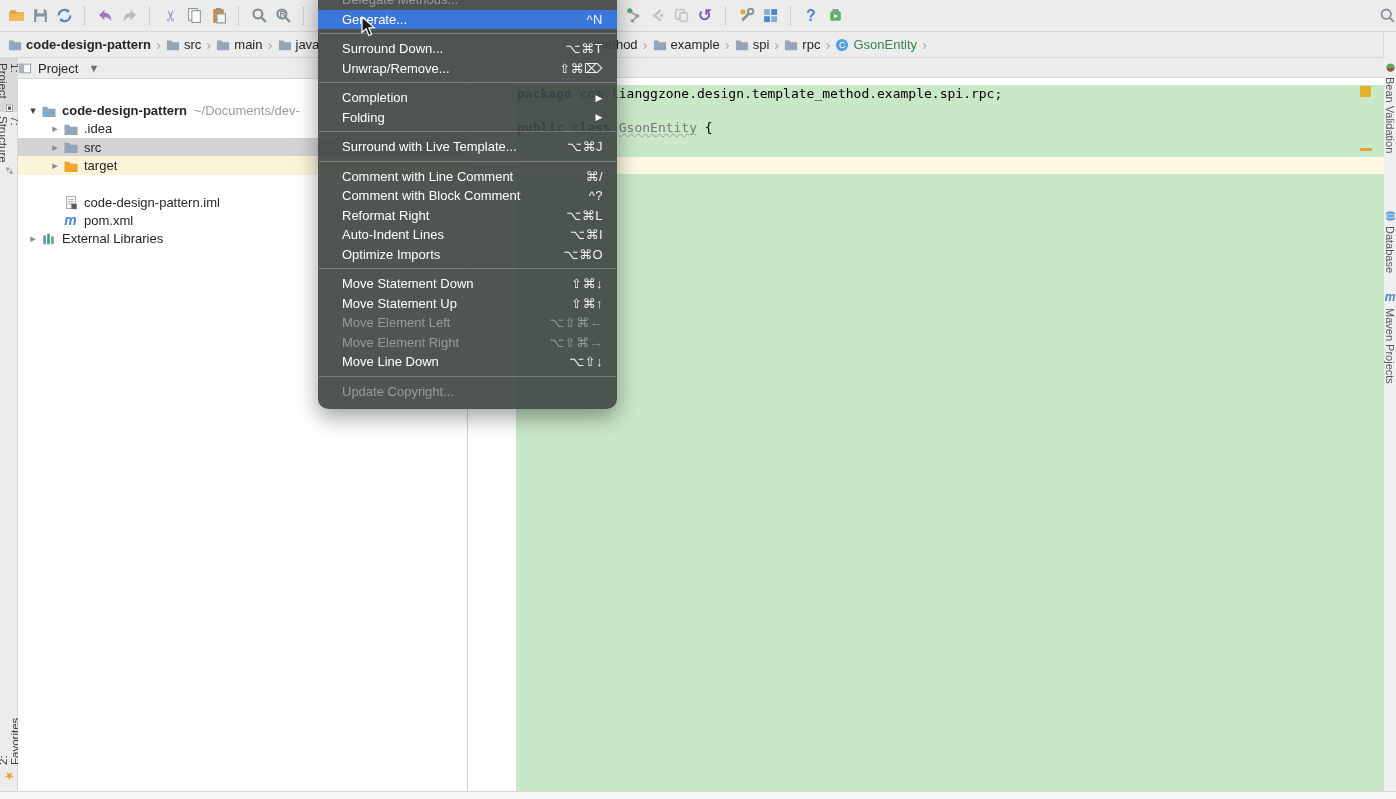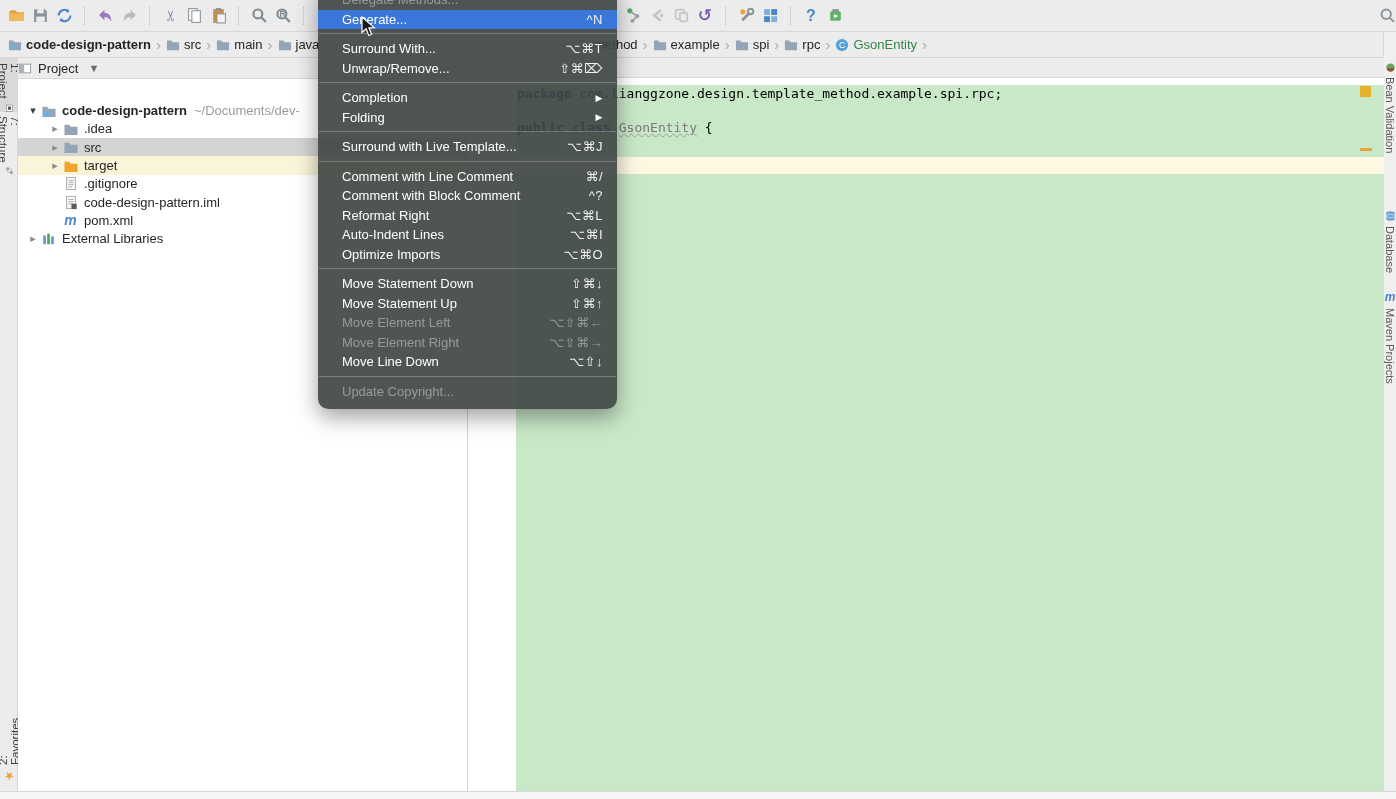--- a/index.html
+++ b/index.html
@@ -374,30 +374,20 @@
       </div>
       <div class="trow current ind1" style="top:77.4px;">
         <span class="arr">▸</span>
         <span class="nicon">
             <svg width="16" height="14" viewBox="0 0 16 15">
               <path d="M1 3 h5 l1.5 2 H15 v9 H1z" fill="#efa42e"></path>
             </svg>
           </span>
         <span class="tlabel">target</span>
       </div>
-      <div class="trow ind1" style="top:95.7px;">
-        <span class="arr"> </span>
-        <span class="nicon">
-            <svg width="14" height="15" viewBox="0 0 16 16">
-              <rect x="3" y="1" width="10" height="14" fill="#fafafa" stroke="#9aa0a6"></rect>
-              <path d="M5 4.5 h6 M5 7 h6 M5 9.5 h6 M5 12 h4" stroke="#9aa0a6" fill="none"></path>
-            </svg>
-          </span>
-        <span class="tlabel">.gitignore</span>
-      </div>
       <div class="trow ind1" style="top:114px;">
         <span class="arr"> </span>
         <span class="nicon">
             <svg width="14" height="15" viewBox="0 0 16 16">
               <rect x="3" y="1" width="10" height="14" fill="#fafafa" stroke="#9aa0a6"></rect>
               <path d="M5 4.5 h6 M5 7 h6 M5 9.5 h6" stroke="#9aa0a6" fill="none"></path>
               <rect x="8.5" y="9.5" width="6" height="6" fill="#5a5a5a"></rect>
             </svg>
           </span>
         <span class="tlabel">code-design-pattern.iml</span>
@@ -442,21 +432,21 @@
     <div class="mi dis">
         <span class="lbl">Delegate Methods...</span>
         <span class="sc"></span>
       </div>
     <div class="mi sel">
         <span class="lbl">Generate...</span>
         <span class="sc">^N</span>
       </div>
     <div class="msep"></div>
     <div class="mi">
-        <span class="lbl">Surround With...</span>
+        <span class="lbl">Surround Down...</span>
         <span class="sc">⌥⌘T</span>
       </div>
     <div class="mi">
         <span class="lbl">Unwrap/Remove...</span>
         <span class="sc">⇧⌘⌦</span>
       </div>
     <div class="msep"></div>
     <div class="mi">
         <span class="lbl">Completion</span>
         <span class="sc subarrow">▶</span>

